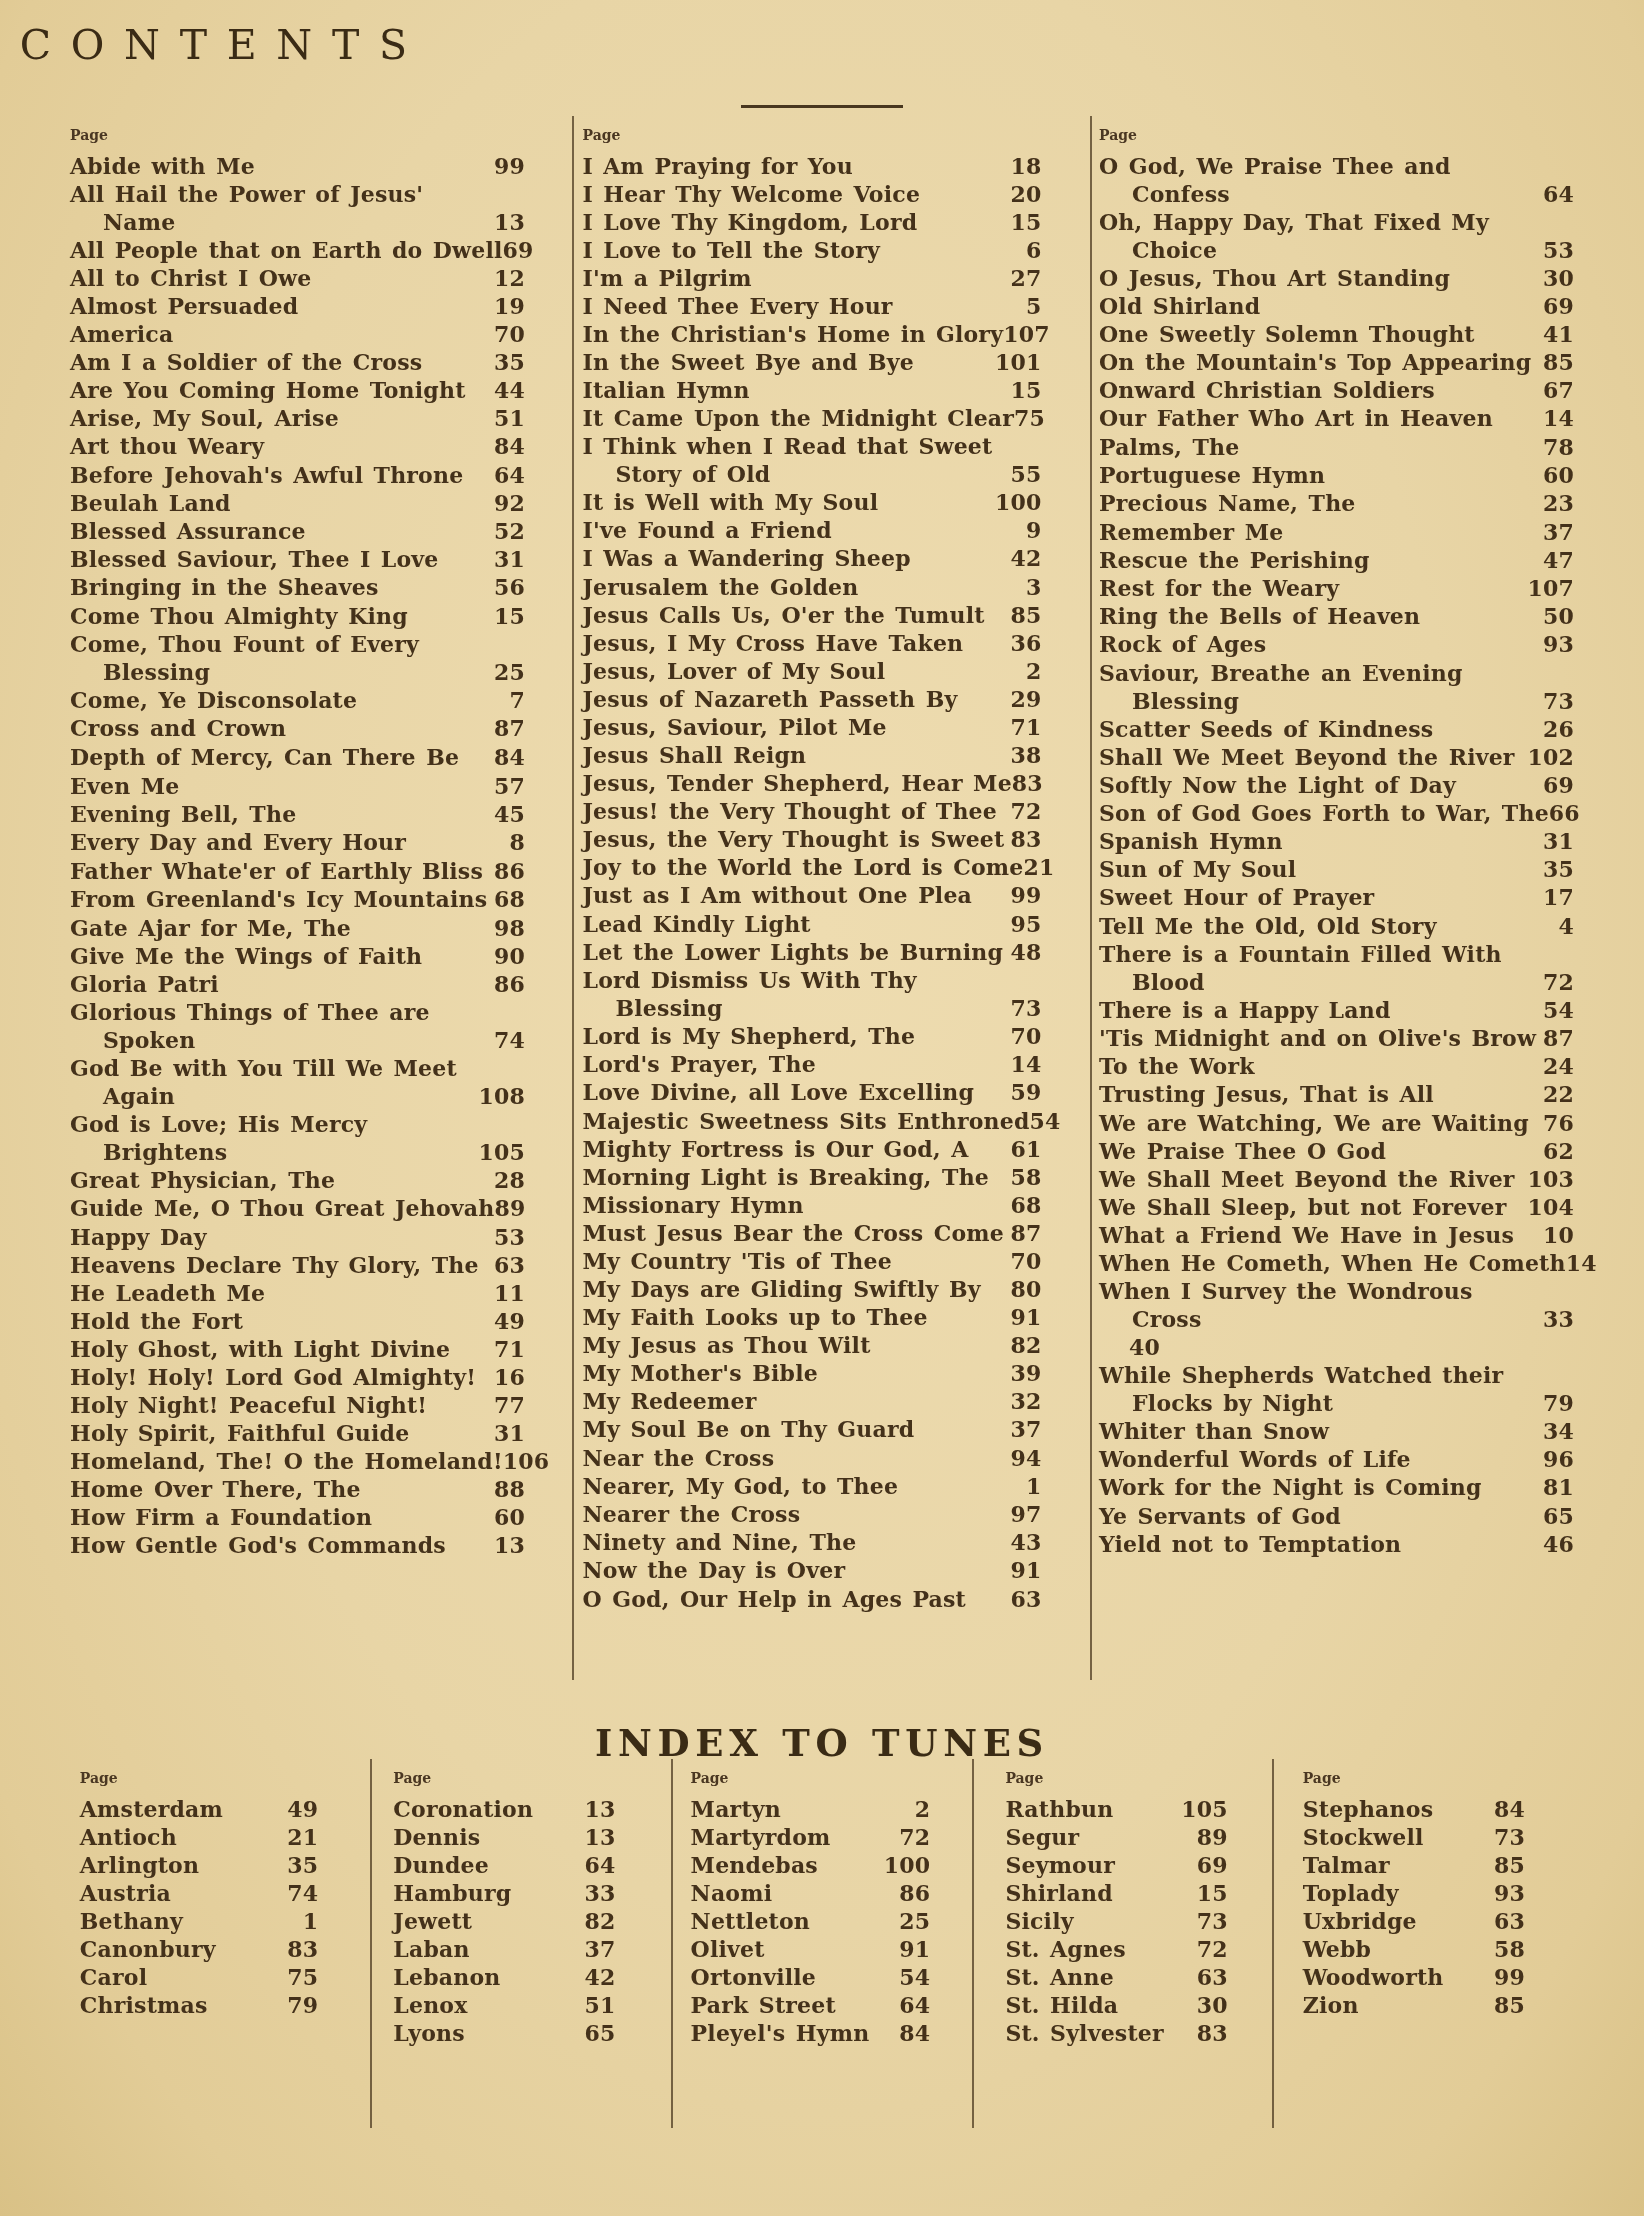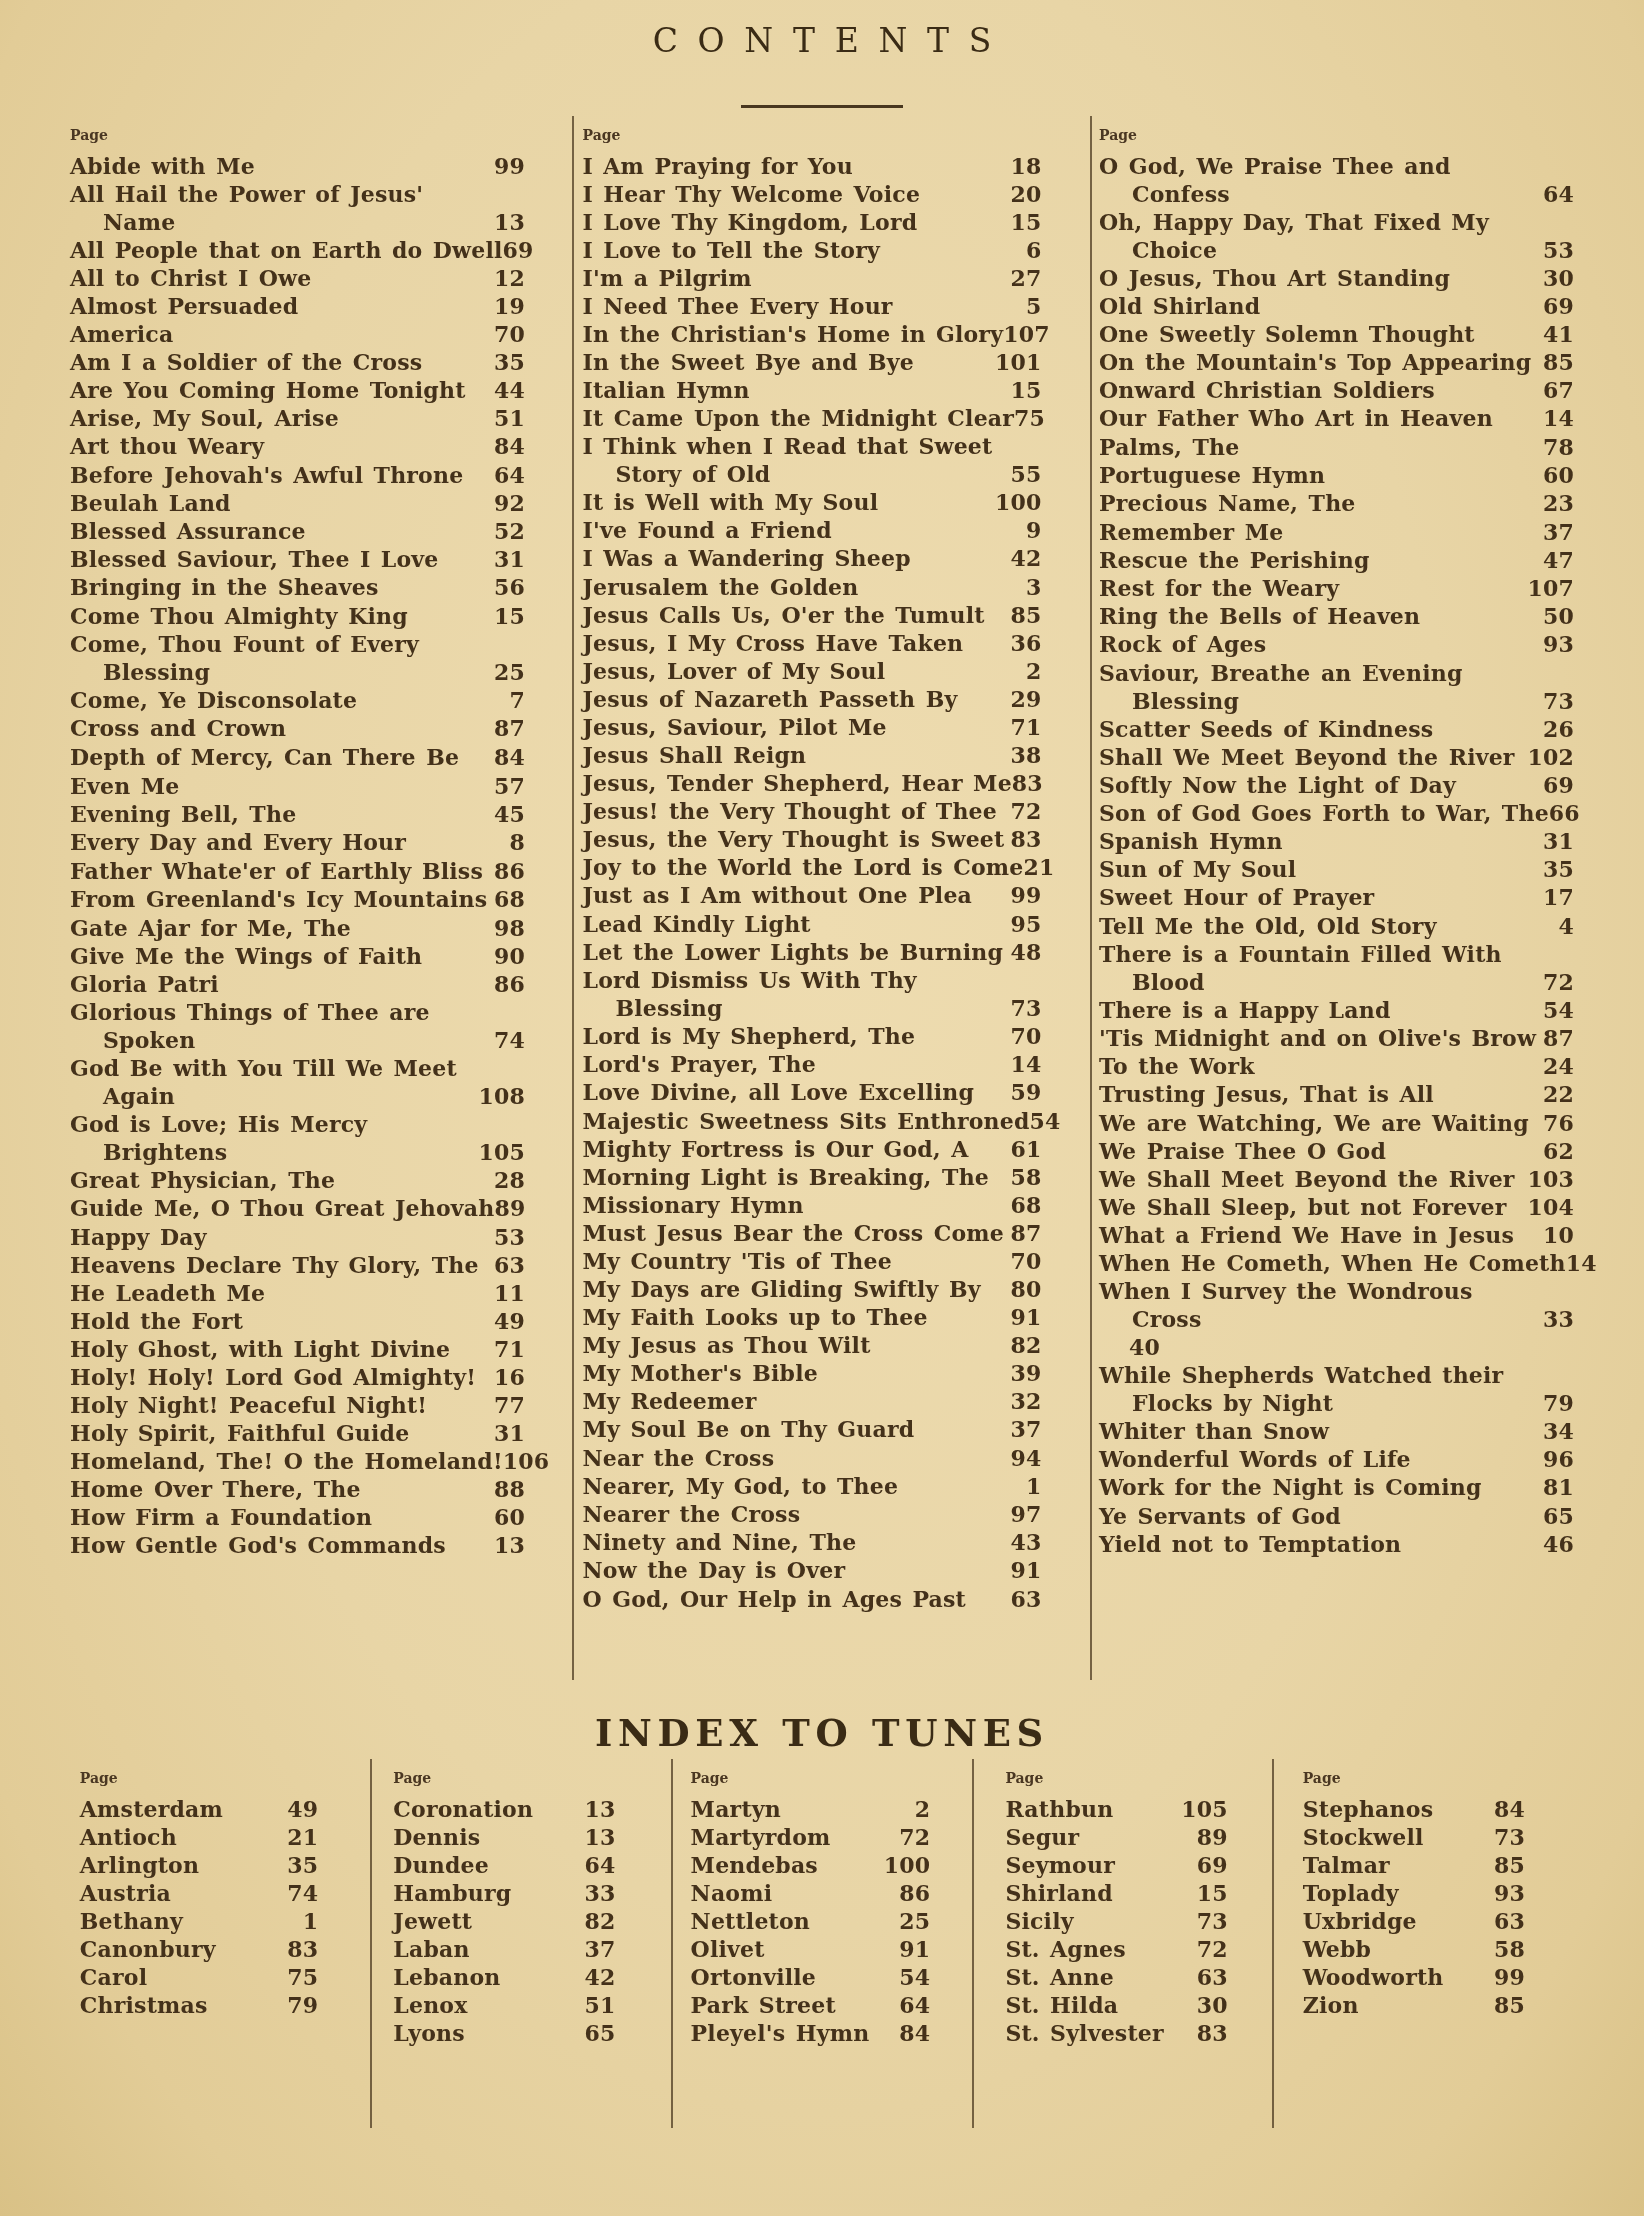--- a/index.html
+++ b/index.html
@@ -7,22 +7,22 @@
     position:relative;
     width:1644px;height:2216px;
     background:radial-gradient(ellipse at 50% 42%, #eedcb0 0%, #e8d5a6 55%, #e2cc97 85%, #d9c186 100%);
     font-family:"DejaVu Serif","Liberation Serif",serif;
     font-weight:bold;
     color:#44311a;
     overflow:hidden;
   }
   .doc-title{
     position:absolute;top:21px;left:0;right:0;margin:0;
-    text-align:center;
-    font-size:33px;font-weight:normal;
+    text-align:left;
+    font-size:41px;font-weight:normal;
     letter-spacing:19.7px;text-indent:19.7px;
     color:#3a2b15;
   }
   .title-rule{
     position:absolute;top:105px;left:50%;transform:translateX(-50%);
     width:162px;height:3.3px;background:#49371f;
   }
   .contents{
     position:absolute;top:121px;left:70px;width:1541px;
     display:grid;grid-template-columns:492px 496px 512px;column-gap:20.5px;
@@ -36,21 +36,21 @@
   .entry .t{flex:1;}
   .entry .t .line{white-space:nowrap;}
   .entry .t .runover{padding-left:33px;}
   .entry .p{width:61px;text-align:right;white-space:nowrap;}
   .group + .group{margin-top:1px;}
   .vrule{position:absolute;width:1.6px;background:rgba(77,59,33,.75);}
   .contents .vrule{top:-4.9px;height:1564px;}
   .vrule.v1{left:502px;}
   .vrule.v2{left:1020px;}
   .tunes-title{
-    position:absolute;top:1707px;left:0;right:0;margin:4px;
+    position:absolute;top:1707px;left:0;right:0;margin:14px;
     text-align:center;font-size:37px;font-weight:bold;letter-spacing:5.7px;
     color:#3a2b15;
   }
   .tunes{
     position:absolute;top:1764px;left:70px;width:1504px;
     display:grid;grid-template-columns:repeat(5,1fr);
   }
   .tunes .tcol{padding:0 49px 0 26px;box-sizing:border-box;}
   .tunes .tcol:first-child{padding-left:9.8px;}
   .tunes .vrule{top:-4.9px;height:369px;}

